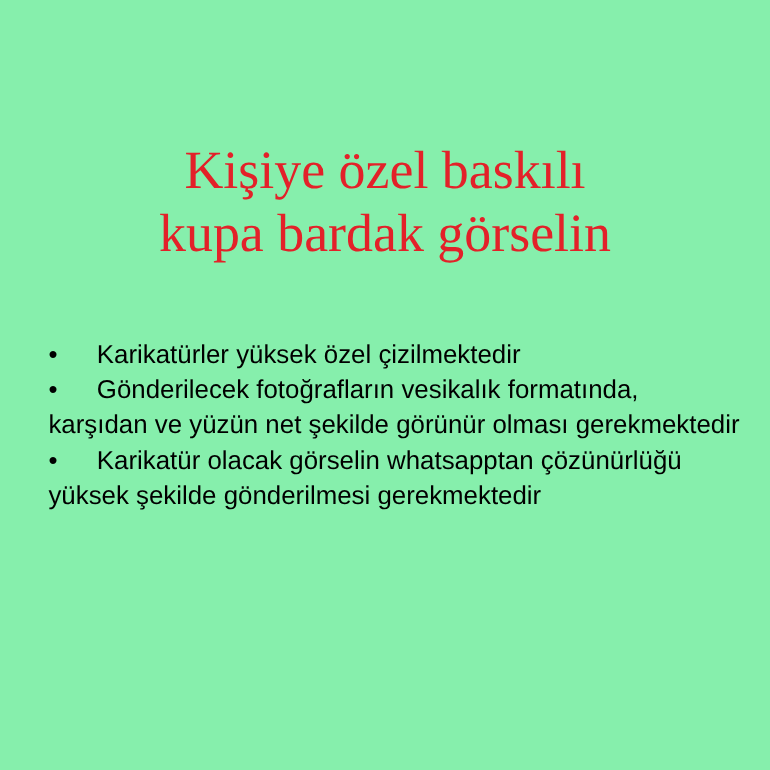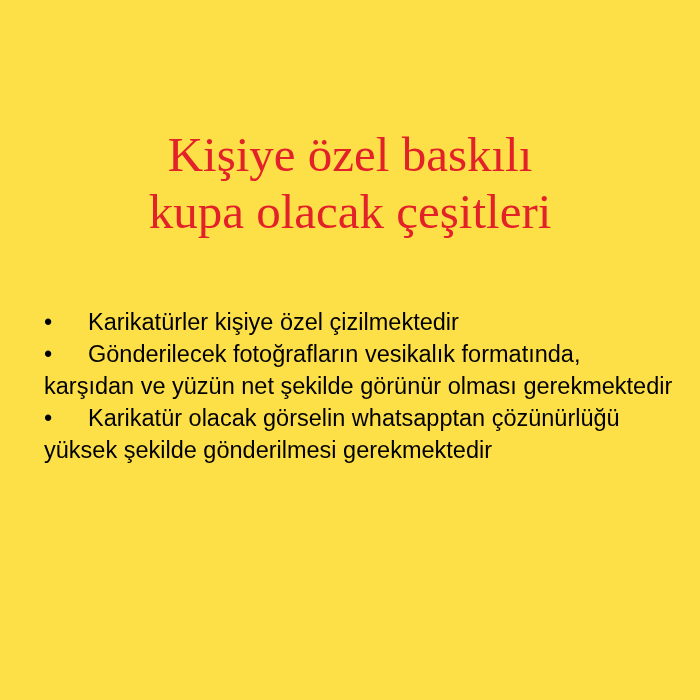--- a/index.html
+++ b/index.html
@@ -72,31 +72,31 @@
   }
 
   
   .bullet-item .bullet-body {
     display: inline;
   }
 </style>
 </head>
 <body>
 
-<div class="slide" style="background: #fde047;">
+<div class="slide" style="background: #86efac;">
 
   <div class="title-block" style="color: rgb(227, 33, 41);">
     <span class="title-line">Kişiye özel baskılı</span>
-    <span class="title-line">kupa olacak çeşitleri</span>
+    <span class="title-line">kupa bardak görselin</span>
   </div>
 
   <div class="body-block" style="color: rgb(0, 0, 0);">
 
     <p class="bullet-item">
-      <span class="bullet-marker">•</span><span class="bullet-body">Karikatürler kişiye özel çizilmektedir</span>
+      <span class="bullet-marker">•</span><span class="bullet-body">Karikatürler yüksek özel çizilmektedir</span>
     </p>
 
     <p class="bullet-item">
       <span class="bullet-marker">•</span><span class="bullet-body">Gönderilecek fotoğrafların vesikalık formatında, karşıdan ve yüzün net şekilde görünür olması gerekmektedir</span>
     </p>
 
     <p class="bullet-item">
       <span class="bullet-marker">•</span><span class="bullet-body">Karikatür olacak görselin whatsapptan çözünürlüğü yüksek şekilde gönderilmesi gerekmektedir</span>
     </p>
 

